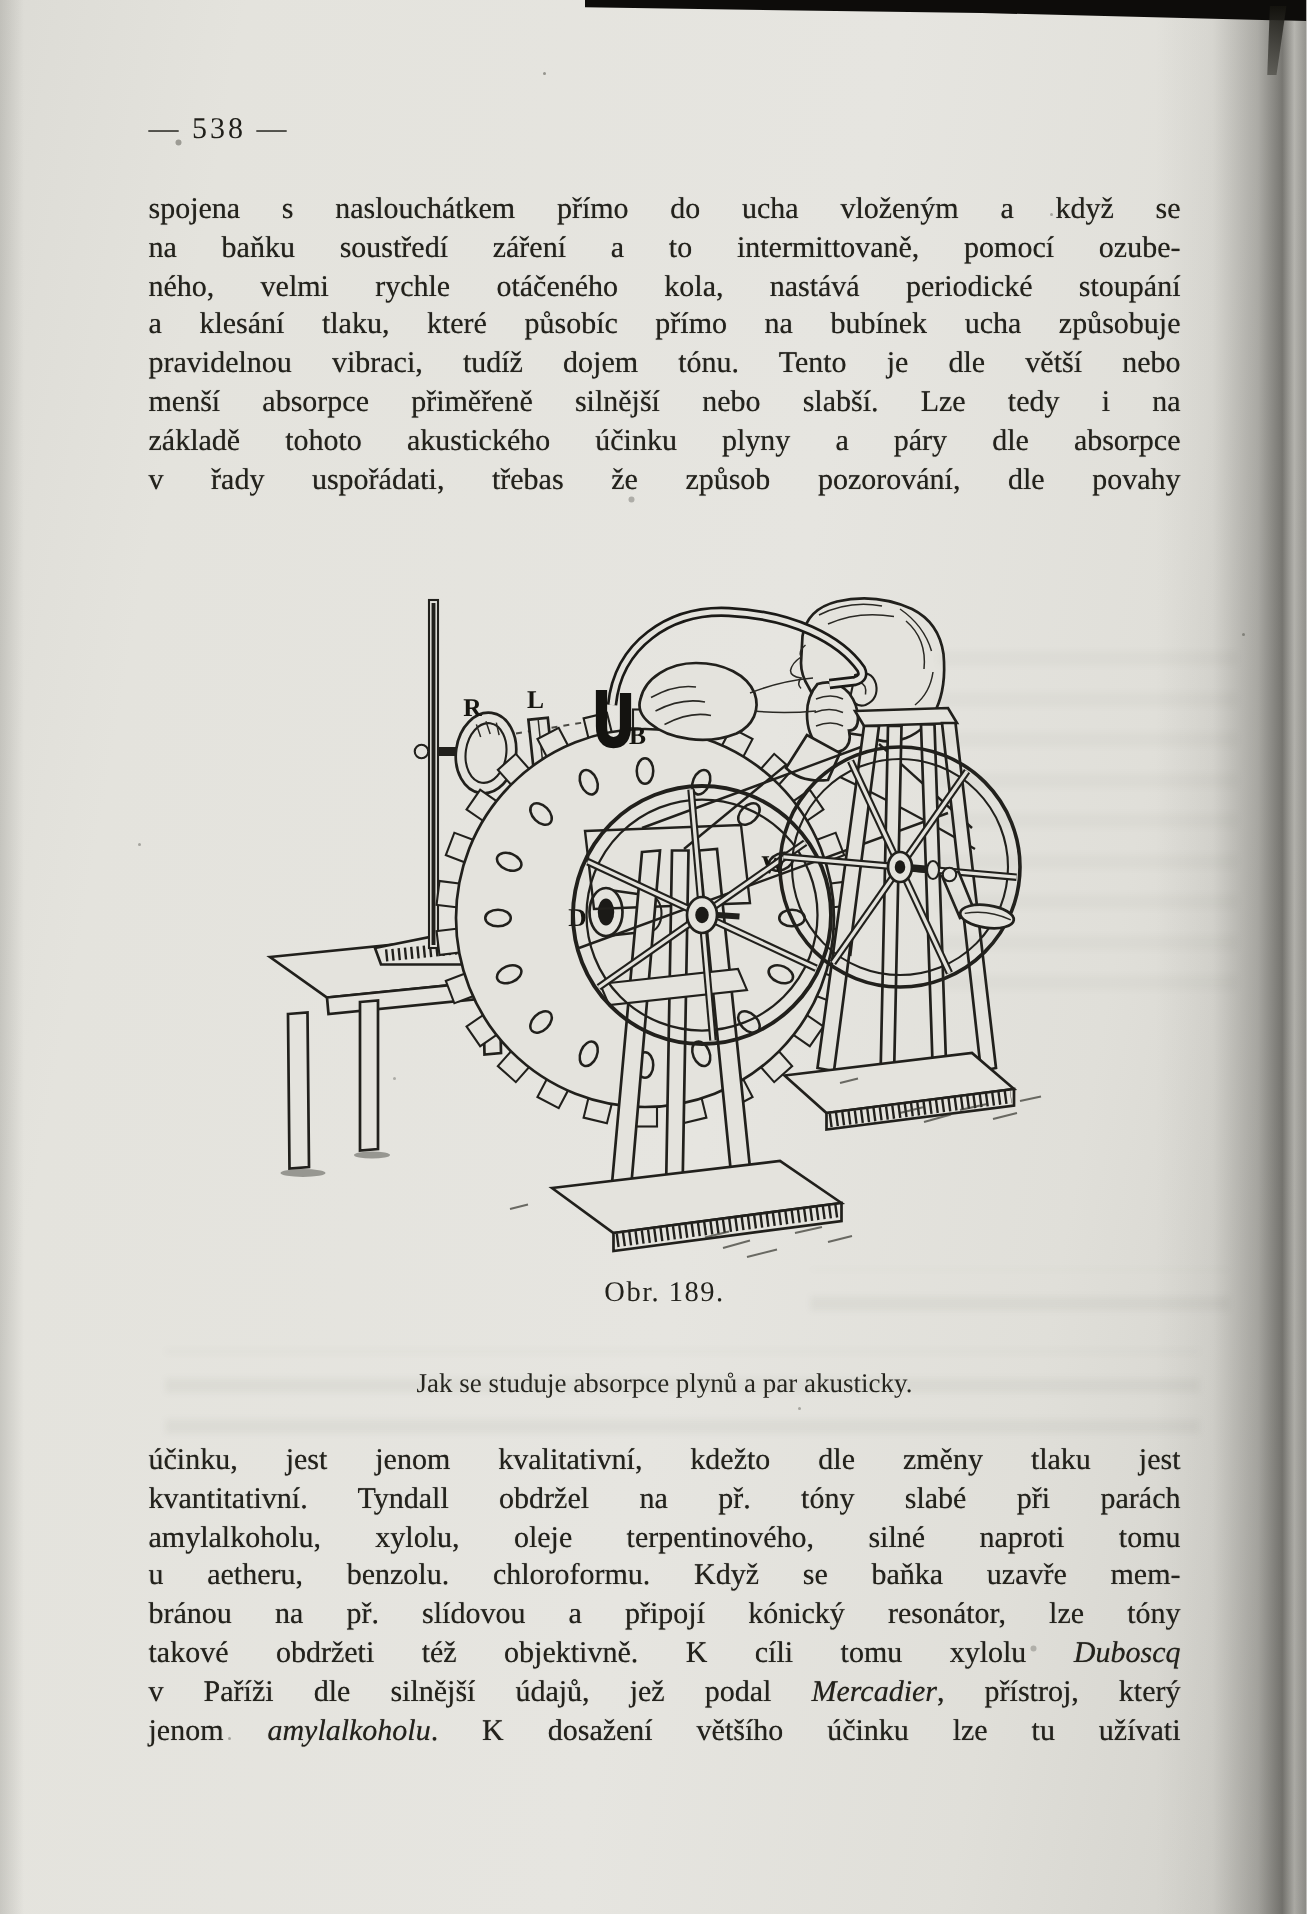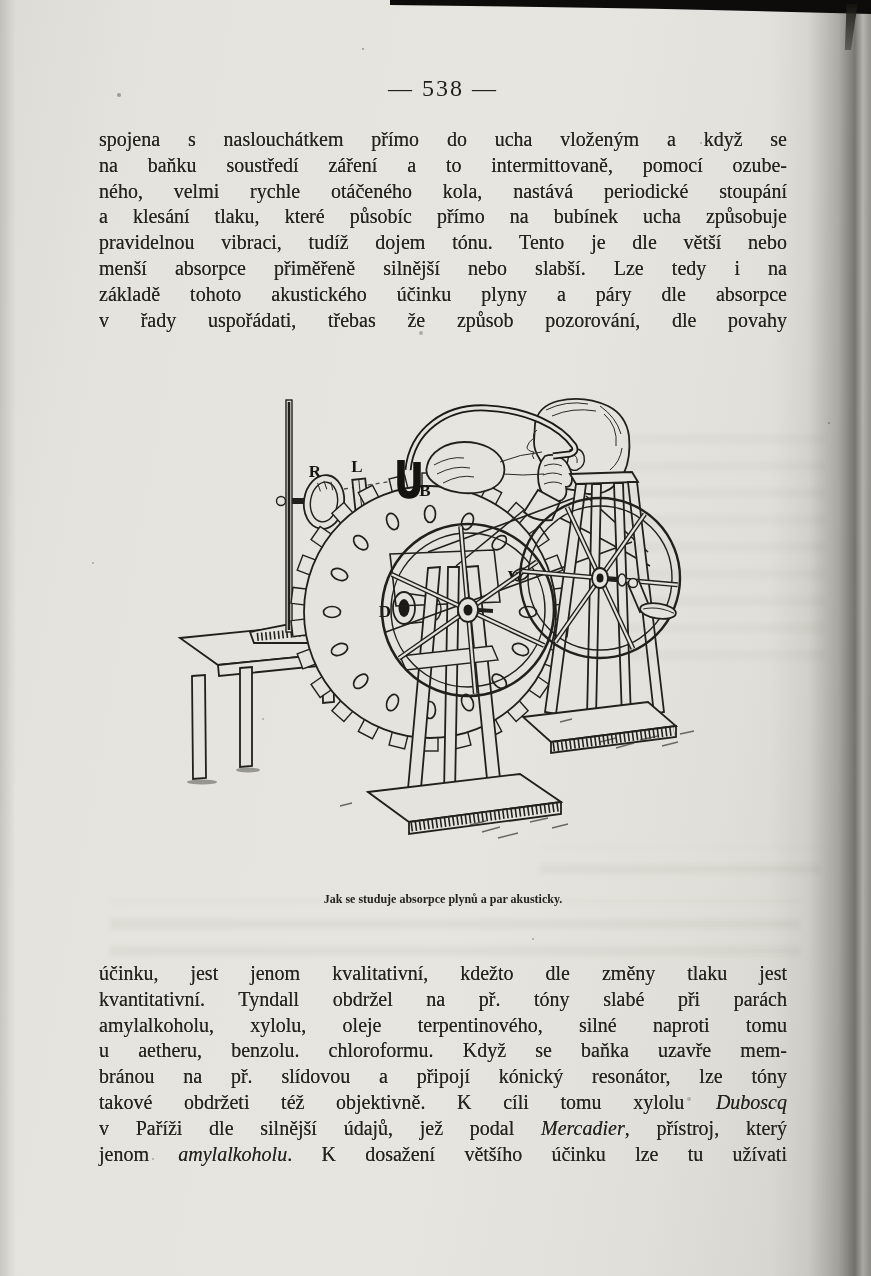--- a/index.html
+++ b/index.html
@@ -23,32 +23,32 @@
         700px 142px 0 0 rgba(70,70,62,.4),420px 332px 0 1px rgba(70,70,62,.35),
         92px 562px 0 0 rgba(70,70,62,.4),828px 422px 0 0 rgba(70,70,62,.45),
         152px 1158px 0 0 rgba(70,70,62,.4),688px 1098px 0 1px rgba(70,70,62,.3),
         532px 938px 0 0 rgba(70,70,62,.4),262px 718px 0 0 rgba(70,70,62,.35);}
   .ghost{position:absolute;filter:blur(2px);opacity:.55;pointer-events:none;
         background:repeating-linear-gradient(0deg,rgba(108,112,98,.12) 0 10px,rgba(108,112,98,0) 10px 27px);}
   .g1{left:540px;top:846px;width:280px;height:28px;}
   .g2{left:110px;top:900px;width:690px;height:56px;}
   .g3{left:625px;top:420px;width:200px;height:240px;opacity:.35;}
   
-  .pagenum{position:absolute;left:99px;width:688px;top:75px;text-align:center;
-        font-size:24px;letter-spacing:2px;color:#201f1a;}
+  .pagenum{position:absolute;left:99px;width:688px;top:75px;text-align:left;
+        font-size:20px;letter-spacing:2px;color:#201f1a;}
   .para{position:absolute;left:99px;width:688px;font-size:20px;line-height:25.8px;
         color:#23221c;text-shadow:0 0 .5px rgba(35,34,28,.7);}
   .p1{top:127px;}
   .p2{top:961px;}
   .tline{text-align:justify;text-align-last:justify;white-space:normal;}
   .tline.lastline{text-align:left;text-align-last:left;}
   .it{font-style:italic;}
   .cap{position:absolute;left:99px;width:688px;text-align:center;color:#23221c;}
   .cap1{top:851px;font-size:19px;letter-spacing:1px;}
-  .cap2{top:892px;font-size:12px;font-weight:bold;}
+  .cap2{top:912px;font-size:18px;}
   
   svg.fig{position:absolute;left:0;top:370px;}
   .part{fill:#e4e3dd;stroke:#21201c;stroke-width:1.8;}
   .partw{fill:#e4e3dd;stroke:#21201c;stroke-width:1.4;}
   .dark{fill:#1b1a17;stroke:none;}
   .ln{fill:none;stroke:#21201c;stroke-width:1.6;}
   .thin{fill:none;stroke:#2a2924;stroke-width:1;}
   .spk{stroke:#21201c;stroke-width:5;fill:none;}
   .spkc{stroke:#e4e3dd;stroke-width:2.2;fill:none;}
   .rim{fill:none;stroke:#21201c;}
@@ -280,20 +280,21 @@
       </g>
     </g>
 
     <g>
       <path class="scr" d="M470,455 l16,-4 M482,462 l18,-5 M498,468 l20,-5 M530,452 l18,-4 M552,458 l16,-4"></path>
       <path class="scr" d="M600,372 l16,-4 M616,378 l18,-5 M640,370 l18,-4 M662,376 l16,-4 M680,364 l14,-3"></path>
       <path class="scr" d="M560,352 l12,-3 M340,436 l12,-3"></path>
     </g>
   </svg>
 
+  <div class="cap cap1">Obr. 189.</div>
   <div class="cap cap2">Jak se studuje absorpce plynů a par akusticky.</div>
 
   <div class="para p2">
     <div class="tline"><span>účinku, jest jenom kvalitativní, kdežto dle změny tlaku jest</span></div>
     <div class="tline"><span>kvantitativní. Tyndall obdržel na př. tóny slabé při parách</span></div>
     <div class="tline"><span>amylalkoholu, xylolu, oleje terpentinového, silné naproti tomu</span></div>
     <div class="tline"><span>u aetheru, benzolu. chloroformu. Když se baňka uzavře mem-</span></div>
     <div class="tline"><span>bránou na př. slídovou a připojí kónický resonátor, lze tóny</span></div>
     <div class="tline"><span>takové obdržeti též objektivně. K cíli tomu xylolu </span><span class="it">Duboscq</span></div>
     <div class="tline"><span>v Paříži dle silnější údajů, jež podal </span><span class="it">Mercadier</span><span>, přístroj, který</span></div>

